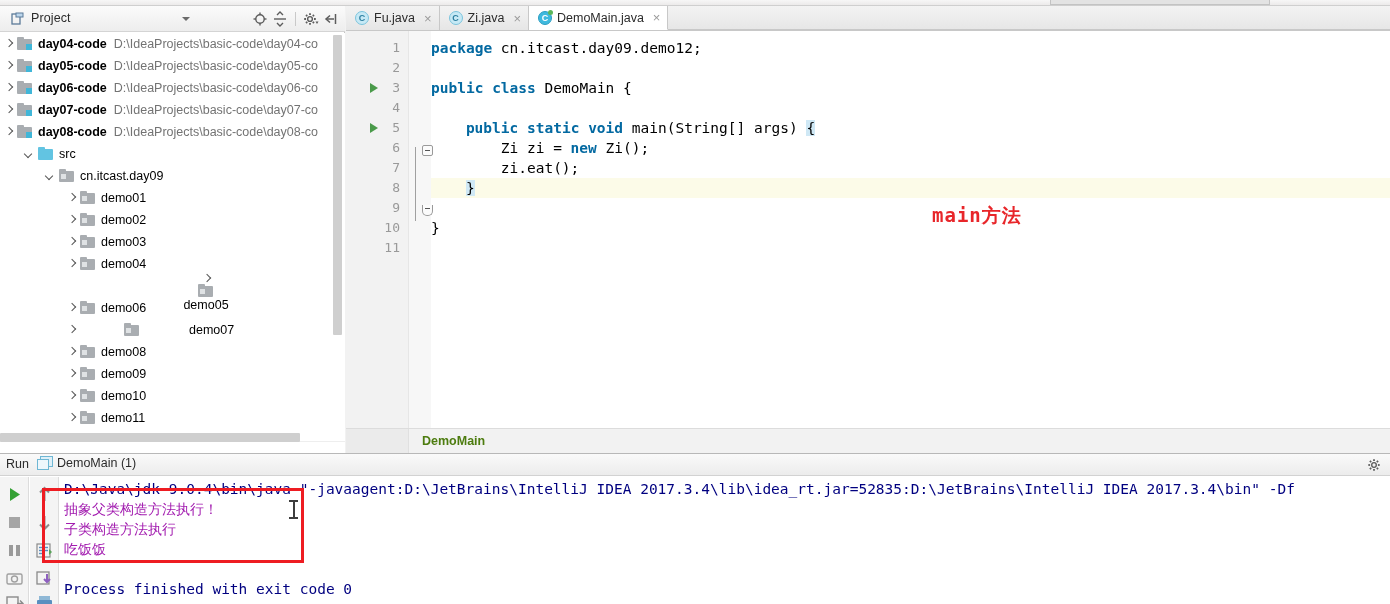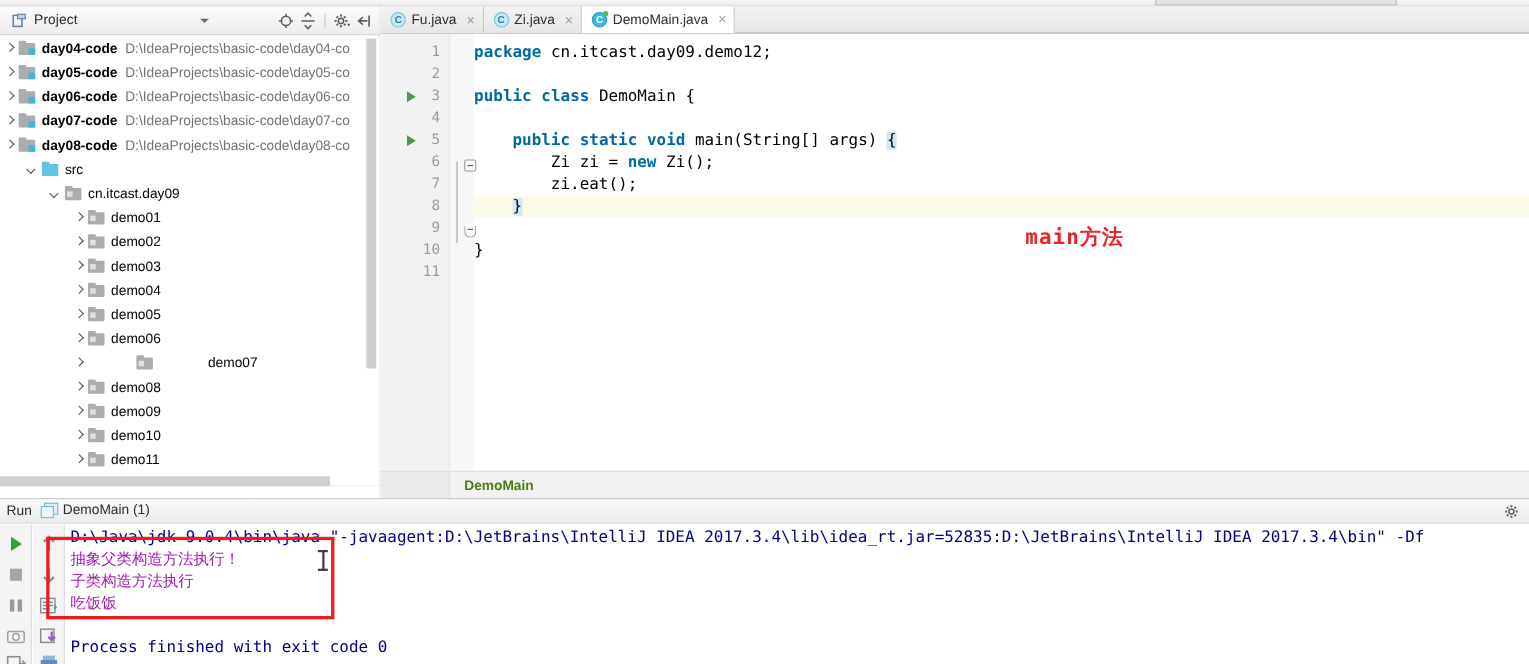--- a/index.html
+++ b/index.html
@@ -234,21 +234,21 @@
   }
   .run-header {
     position: relative; height: 22px; width: 1390px;
     background: linear-gradient(#fafafa, #ececec);
     border-bottom: 1px solid #d2d2d2;
   }
   .run-label {
     position: absolute; left: 6px; top: 3px; font-size: 12.5px; color: #2b2b2b;
   }
   .run-tab {
-    position: absolute; left: 37px; top: 2px; display: flex; align-items: flex-end; gap: 6px;
+    position: absolute; left: 37px; top: 2px; display: flex; align-items: flex-start; gap: 6px;
     cursor: pointer;
   }
   .run-tab .ticon {
     width: 14px; height: 13px; position: relative;
   }
   .run-tab .ticon::before {
     content: ""; position: absolute; left: 3px; top: 0; width: 11px; height: 9px;
     border: 1.5px solid #6fb7d4; background: #dff0f8;
   }
   .run-tab .ticon::after {
@@ -433,21 +433,21 @@
           </span>
           <span class="tlabel">demo03</span>
         </div>
         <div class="trow" style="padding-left: 67px;">
           <span class="arrow right"></span>
           <span class="fico ic-pkg">
             <span class="dot"></span>
           </span>
           <span class="tlabel">demo04</span>
         </div>
-        <div class="trow" style="padding-left: 67px;">
+        <div class="trow" style="padding-left: 67px; flex-direction: column;">
           <span class="arrow right"></span>
           <span class="fico ic-pkg">
             <span class="dot"></span>
           </span>
           <span class="tlabel">demo05</span>
         </div>
         <div class="trow" style="padding-left: 67px;">
           <span class="arrow right"></span>
           <span class="fico ic-pkg">
             <span class="dot"></span>

